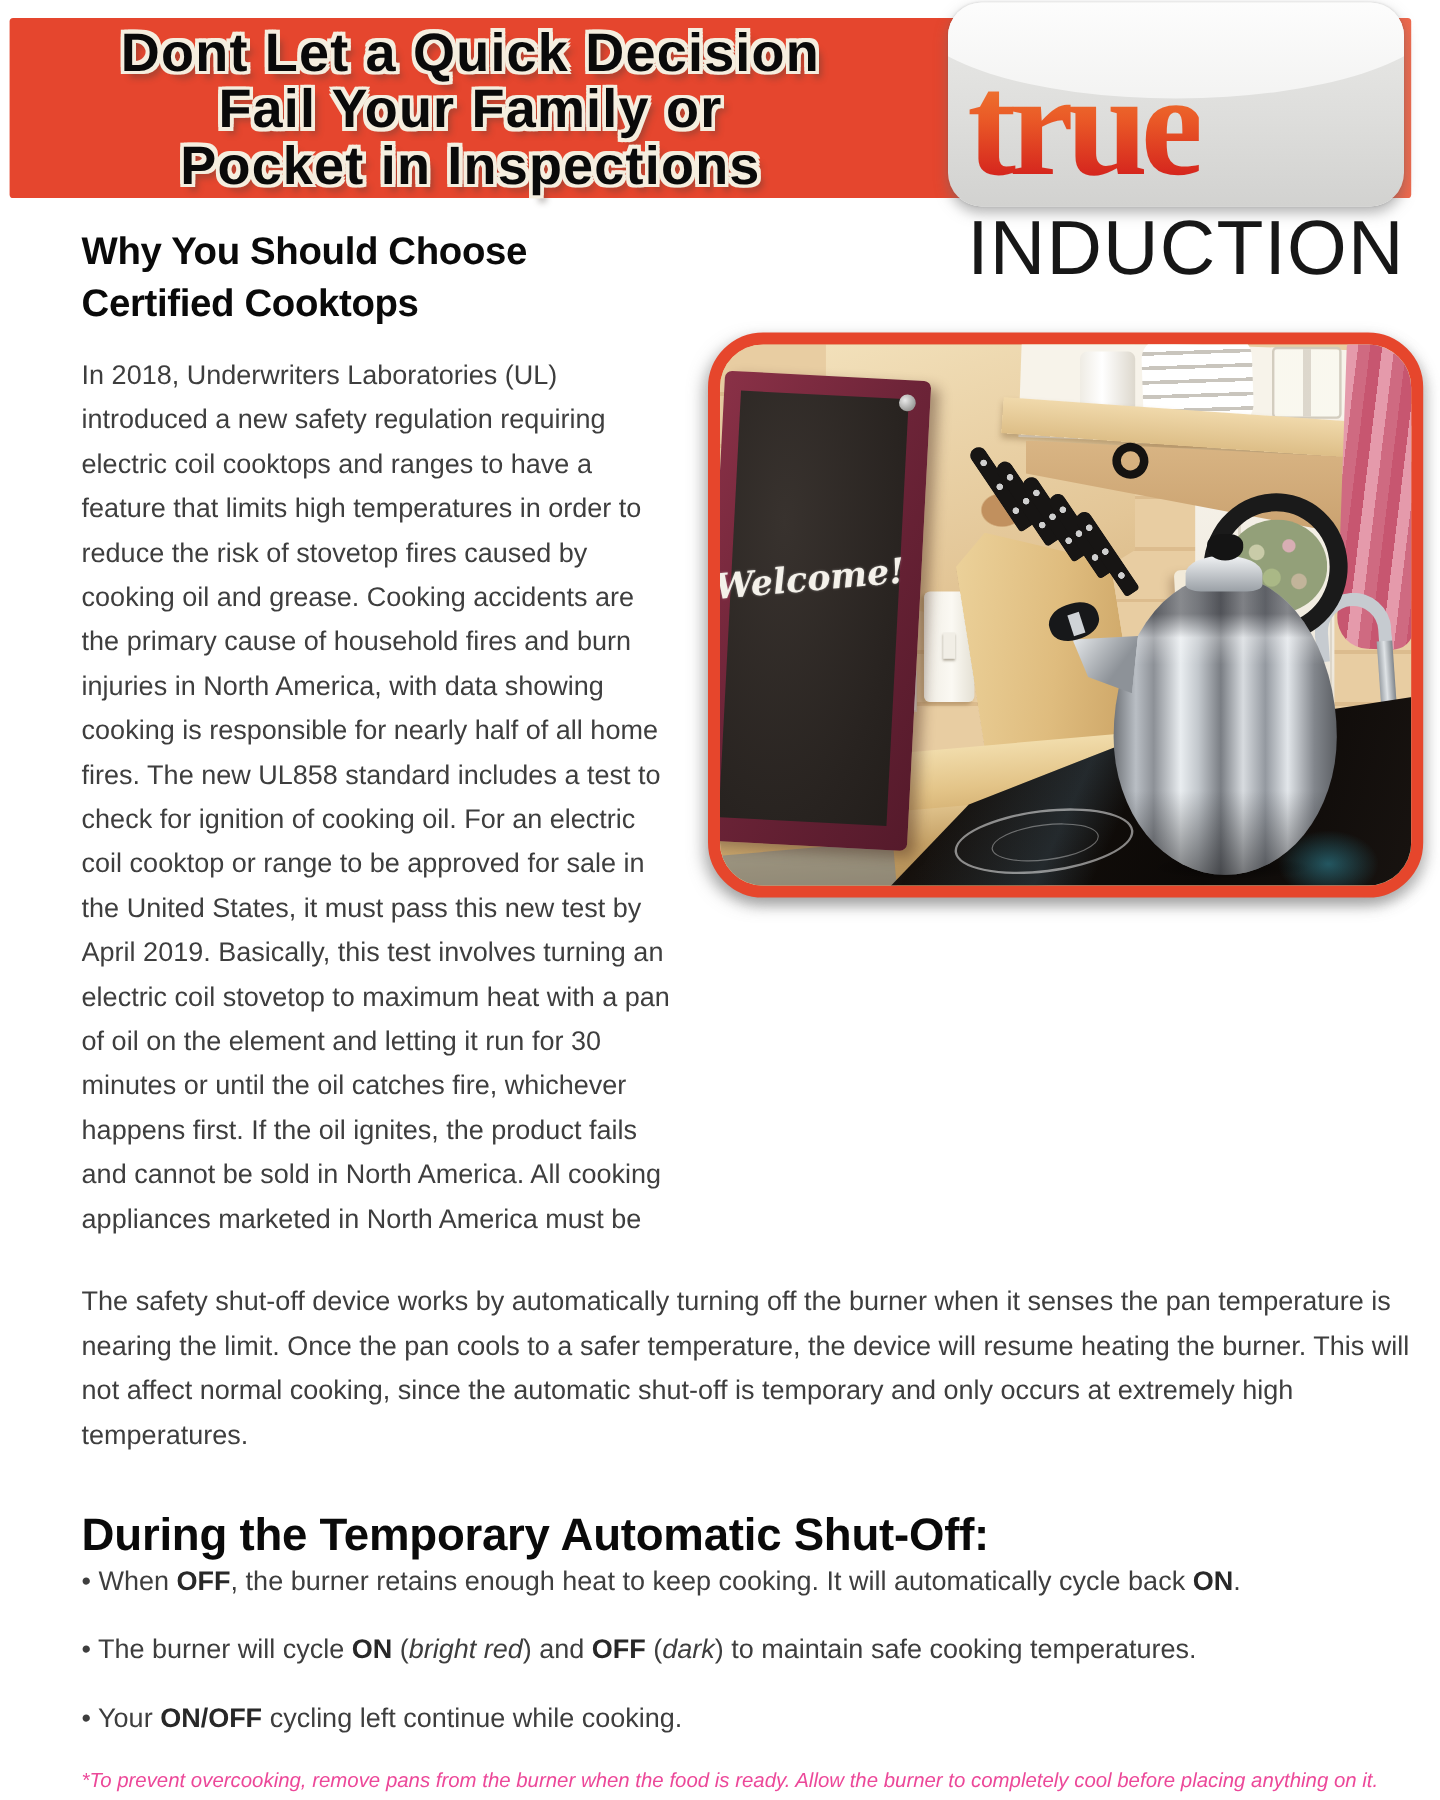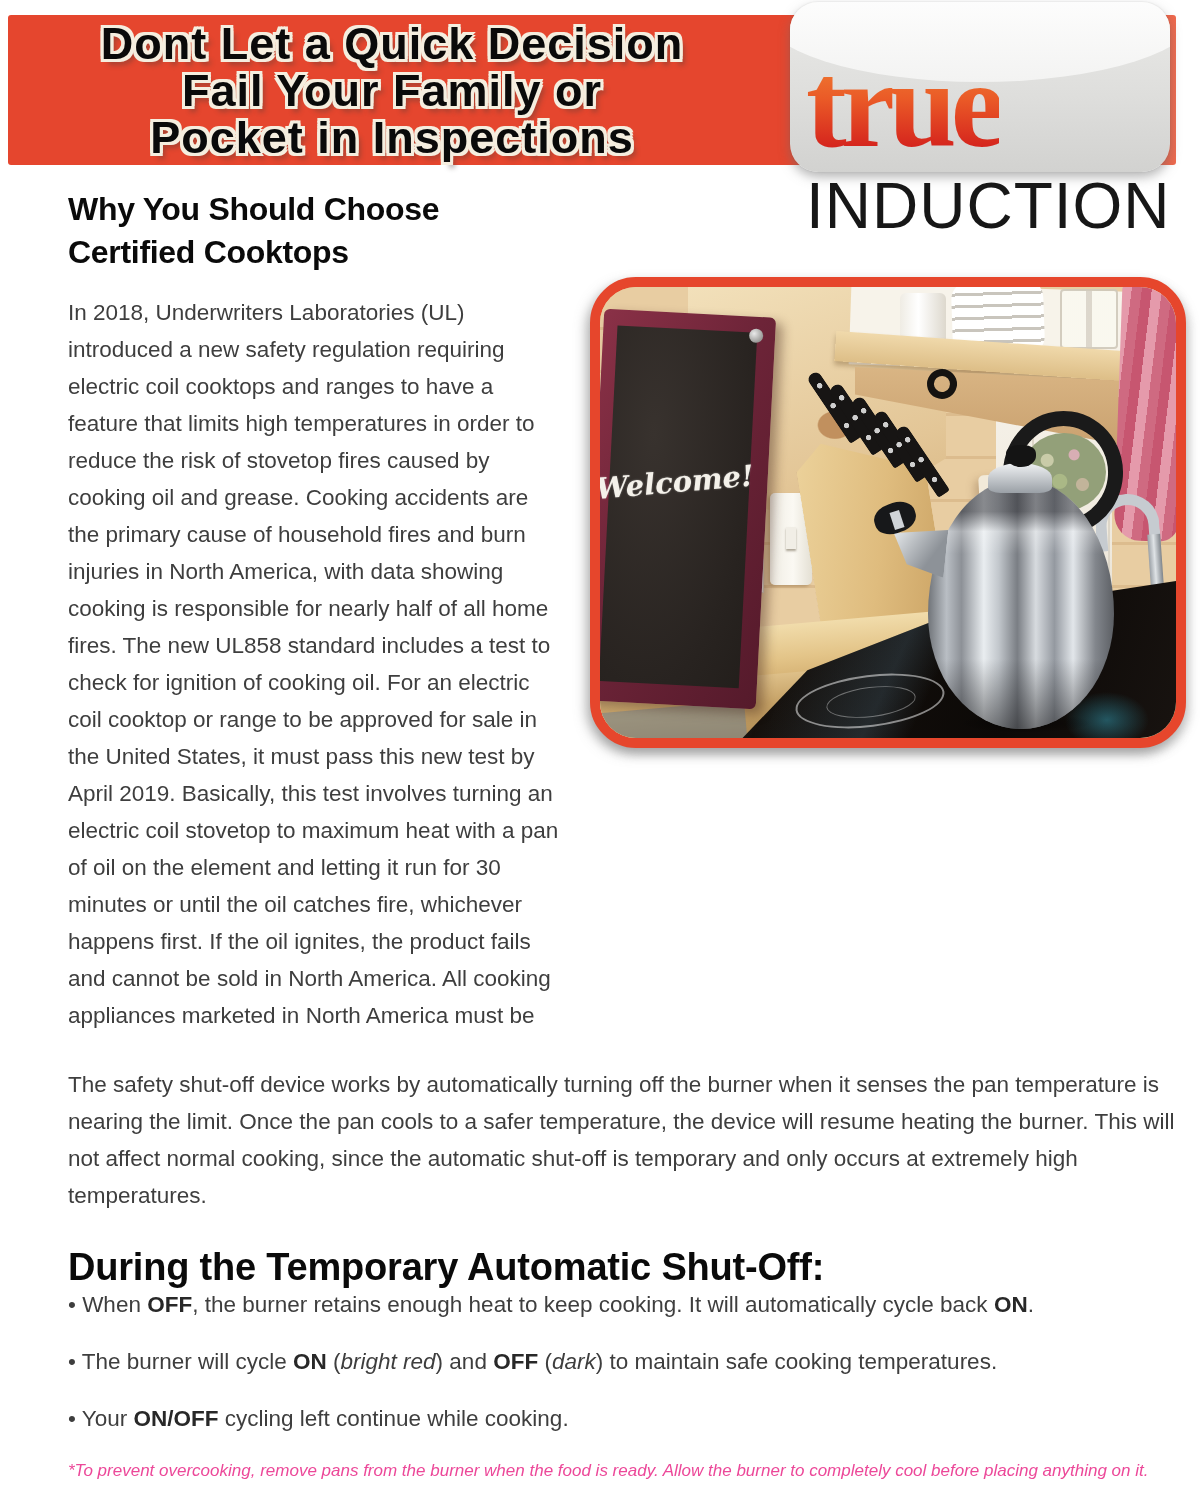--- a/index.html
+++ b/index.html
@@ -40,21 +40,21 @@
               font-size:20px; letter-spacing:1px; color:#171717; margin-left:2px;
               display:flex; align-items:center; }
 
   
   .h1 { position:absolute; left:68px; top:188px; font-size:32px; line-height:43px;
         font-weight:bold; color:#0a0a0a; letter-spacing:-0.3px; z-index:1; }
   .content { position:absolute; left:68px; top:294px; width:1110px;
              font-size:22.5px; line-height:37px; color:#3e3e3e; }
   .p1 { height:740px; overflow:hidden; }
   .p2 { margin-top:32px; }
-  .h2 { margin-top:30px; font-size:38px; line-height:46px; font-weight:bold;
+  .h2 { margin-top:43px; font-size:38px; line-height:46px; font-weight:bold;
         color:#0a0a0a; letter-spacing:-0.2px; }
   .bullet { line-height:30px; font-size:22.5px; }
   .bullet.first { margin-top:18px; }
   .bullet + .bullet { margin-top:27px; }
   .b { font-weight:bold; color:#282828; }
   .i { font-style:italic; }
   .footnote { margin-top:26px; font-size:17px; line-height:22px; font-style:italic; color:#ec4899; }
 
   
   .photo-wrap { float:right; width:596px; height:471px;

